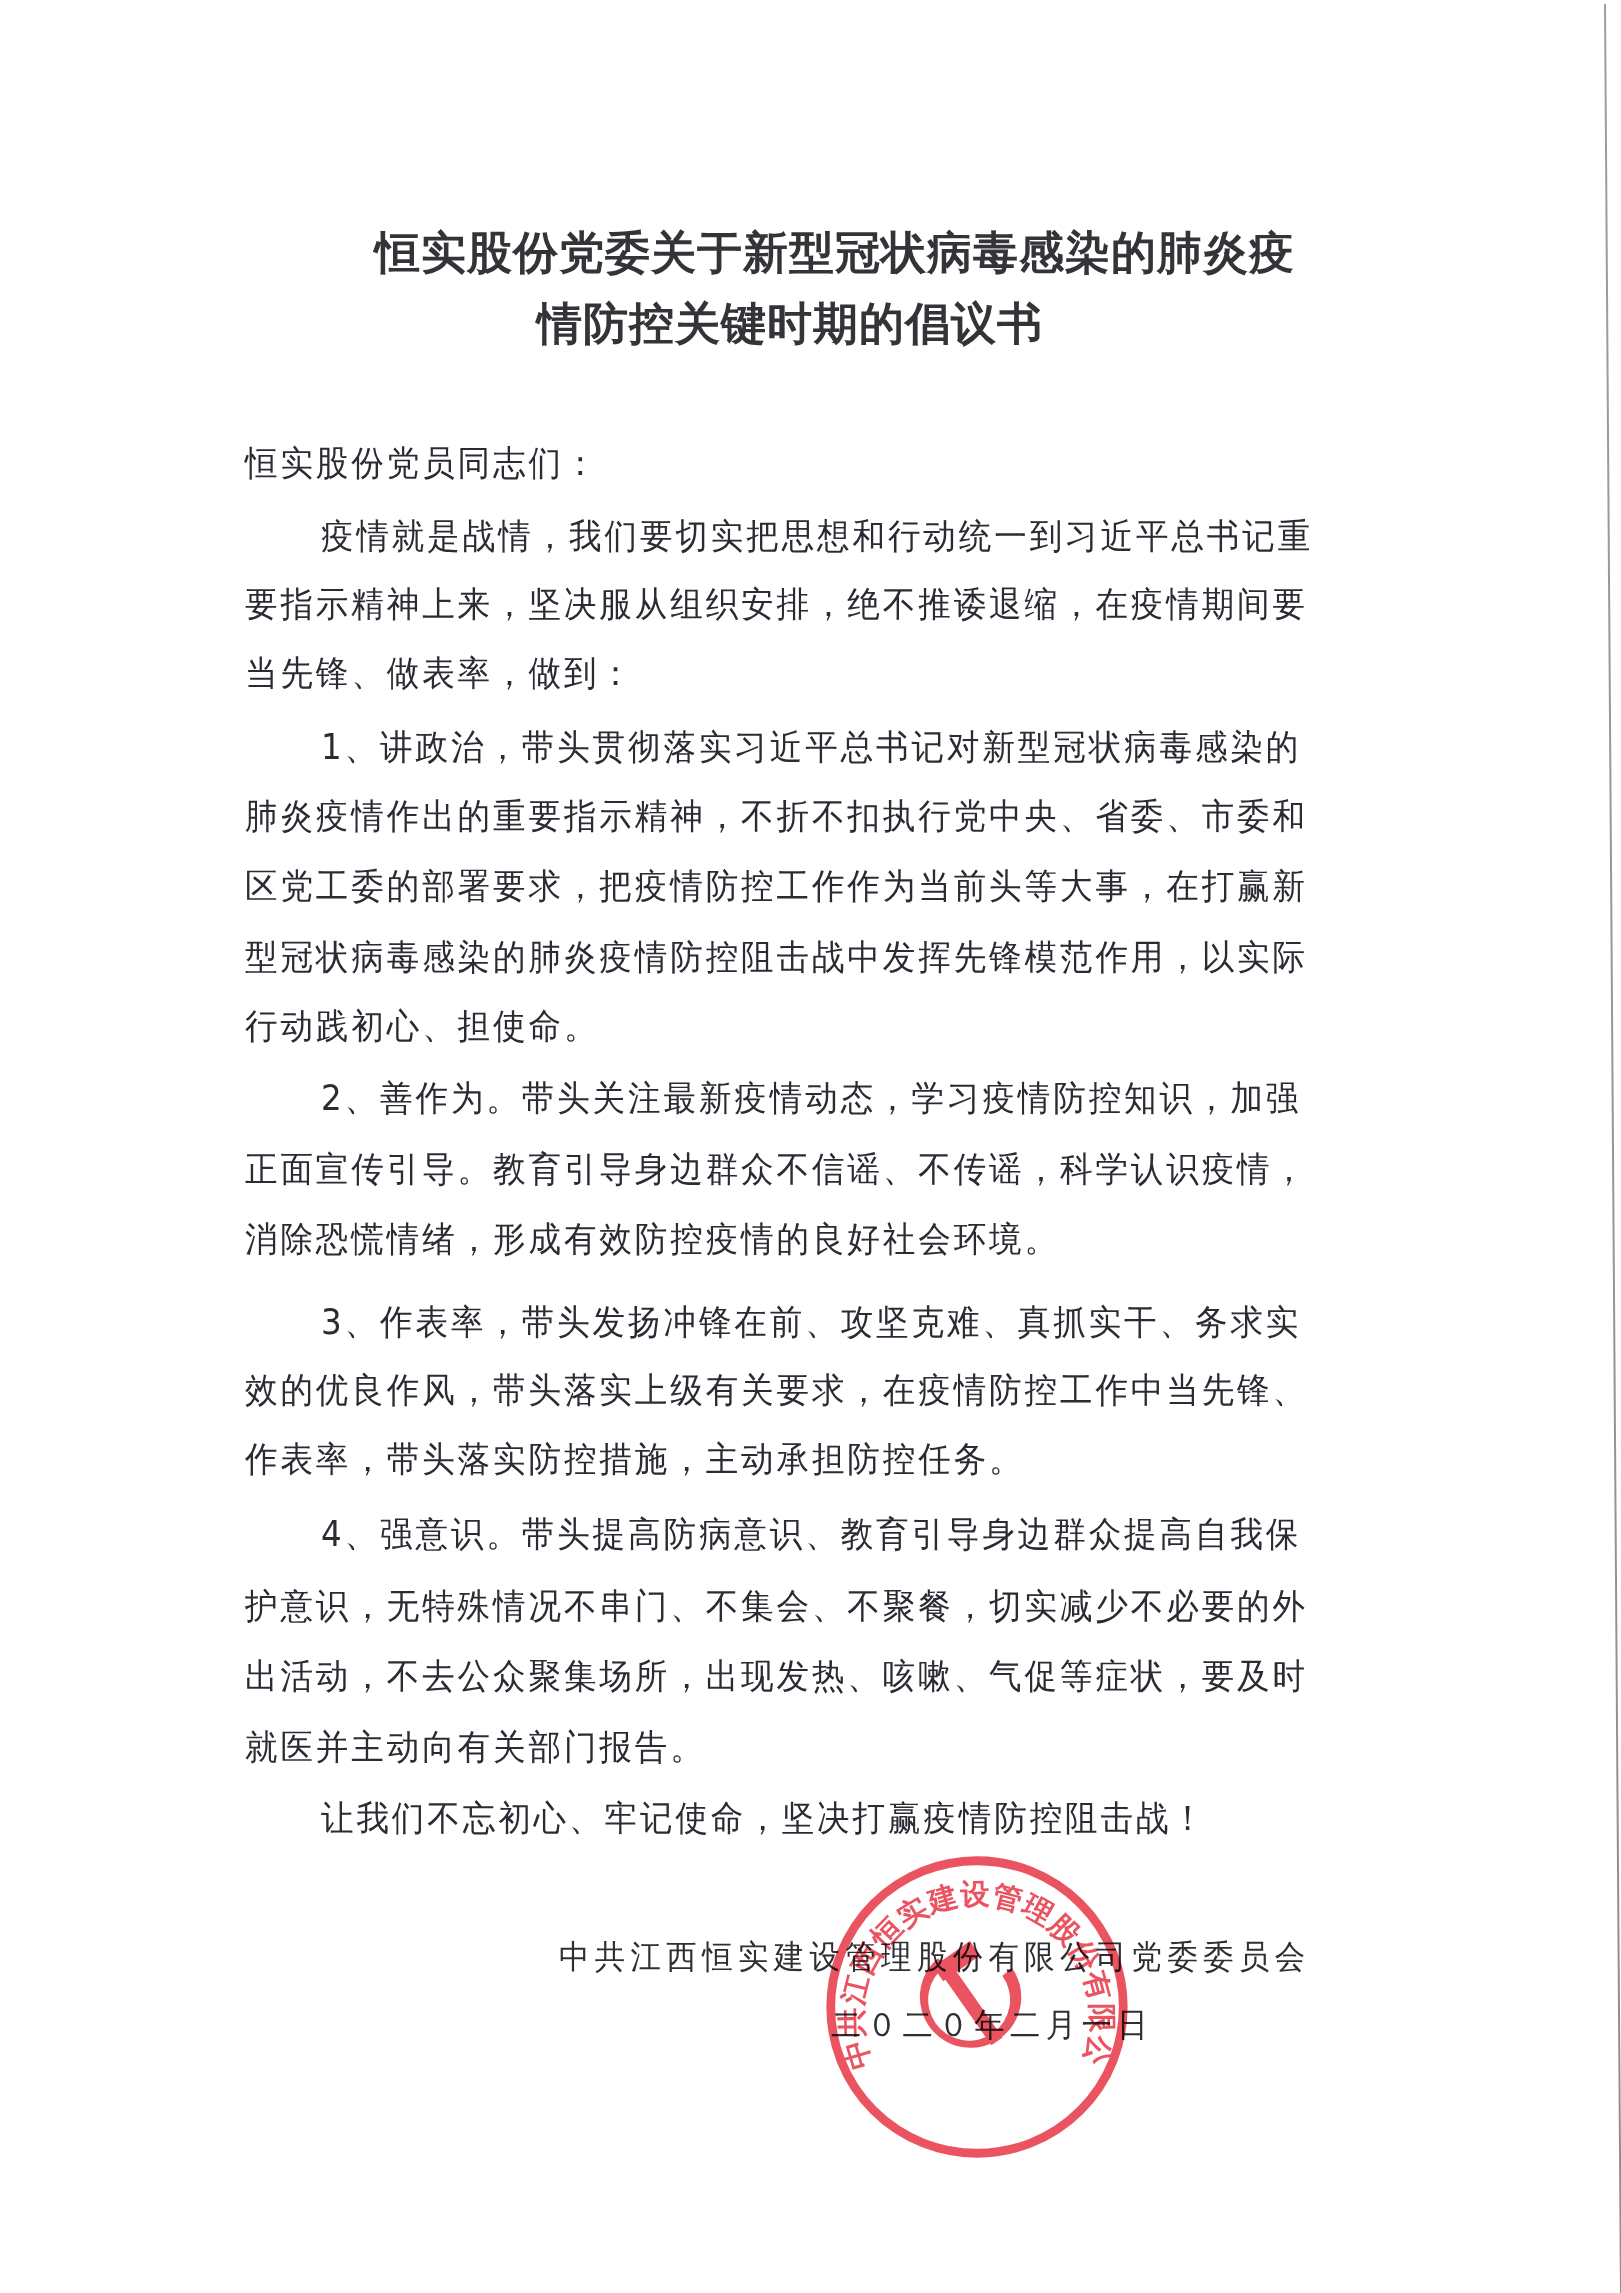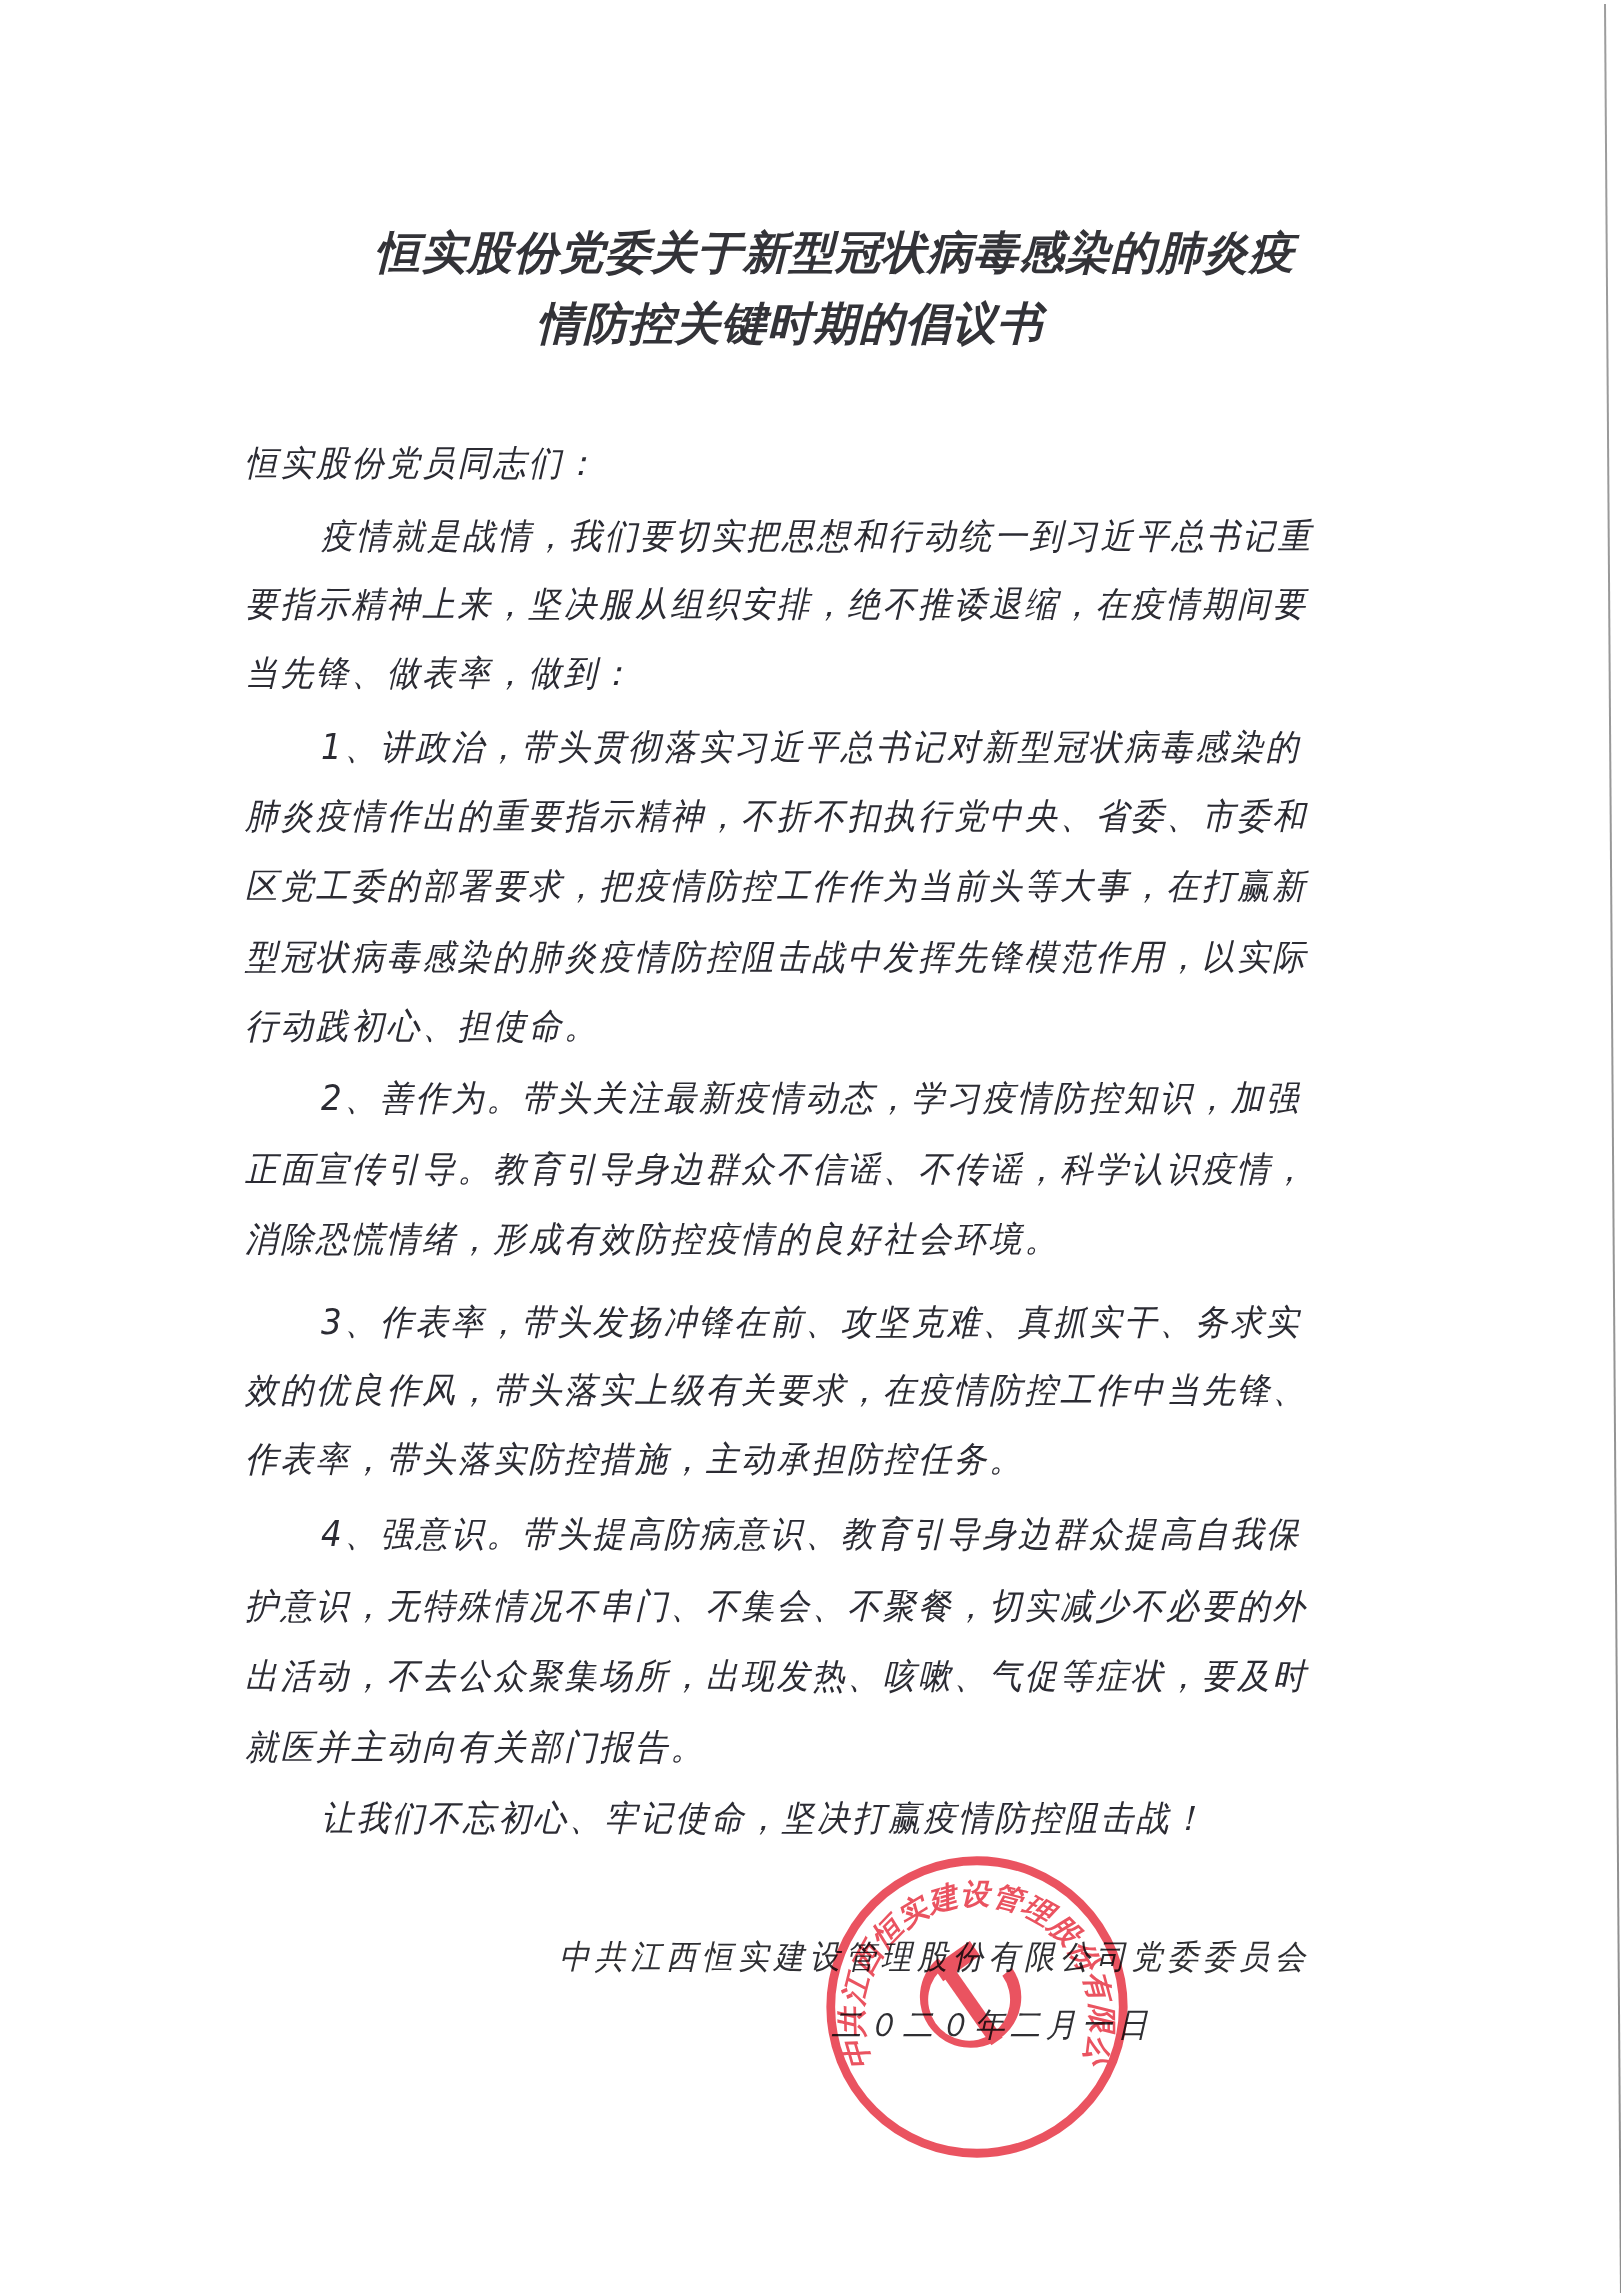--- a/index.html
+++ b/index.html
@@ -13,21 +13,20 @@
     position: relative;
     overflow: hidden;
     font-family: "DejaVu Serif", "Liberation Serif", serif;
     color: #2a2a2e;
   }
   .page {
     position: absolute;
     left: 0; top: 0;
     width: 1621px; height: 2294px;
     background: #ffffff;
-    font-style: italic;
   }
   .scan-edge {
     position: absolute;
     top: 3.9px;
     left: 1604px;
     width: 2px;
     height: 2290px;
     background: linear-gradient(to bottom, #8c8c8c, #7a7a7a);
     transform: skewX(0.4deg);
     transform-origin: top left;

